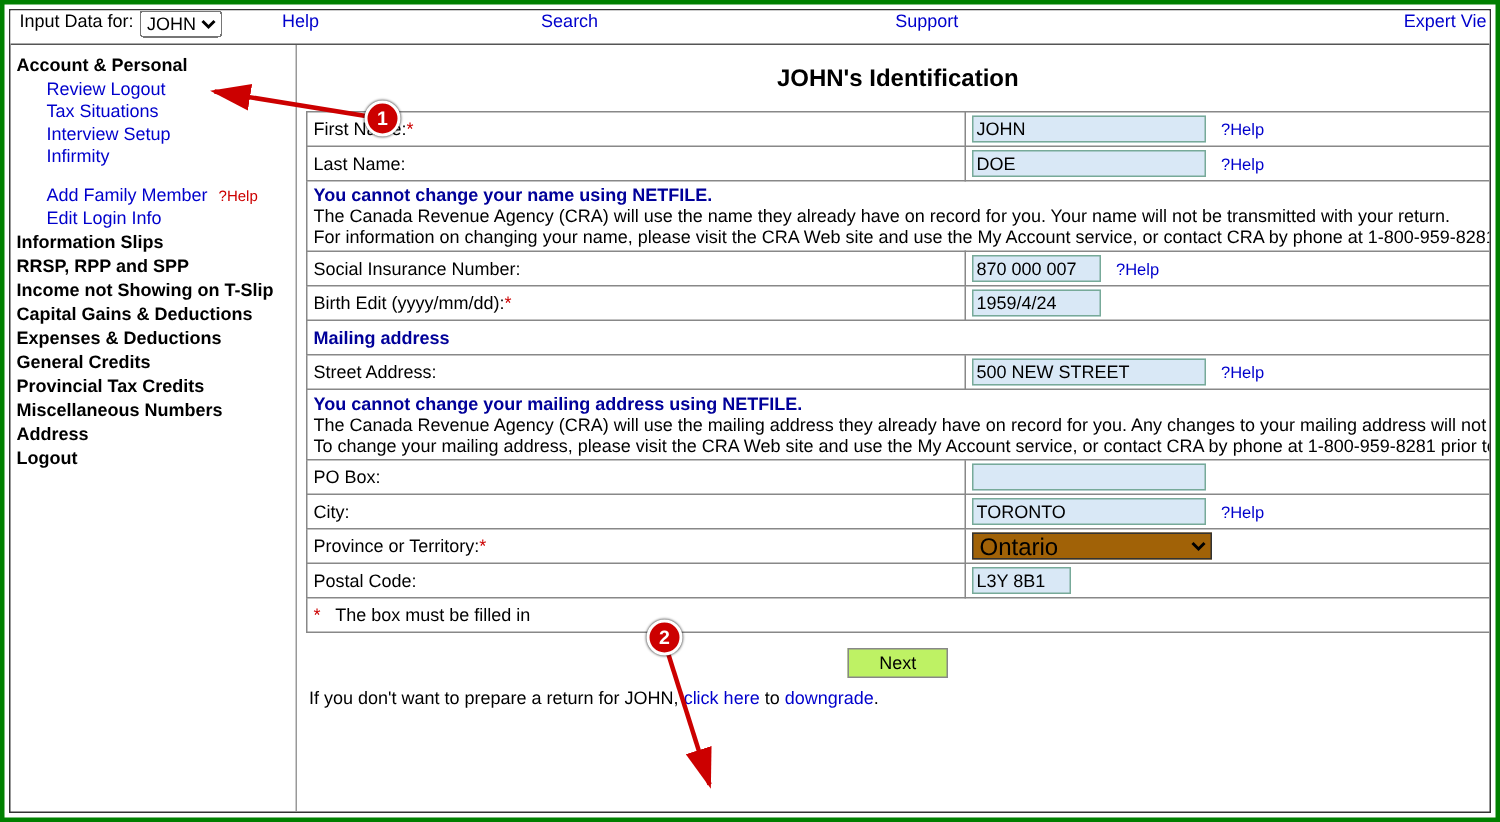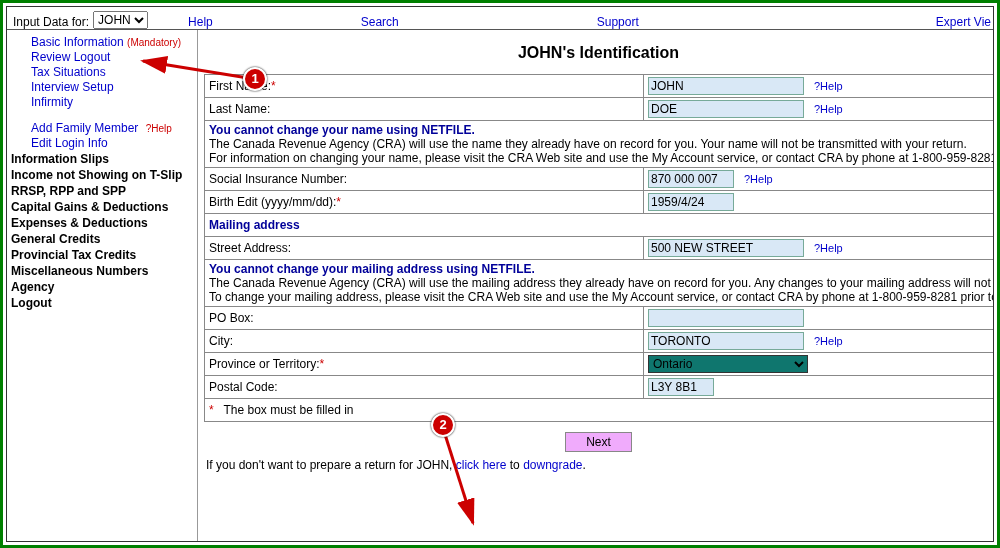--- a/index.html
+++ b/index.html
@@ -1,19 +1,19 @@
 <!DOCTYPE html>
 <html><head>
 <meta charset="utf-8">
 <style>
 html,body{margin:0;padding:0;font-family:Arial,Helvetica,sans-serif;font-size:12px;color:#000}
 .outer{border:3px solid #008000;width:994px;height:542px;margin:0;background:#fff;position:relative;overflow:hidden}
 .inner{border:1px solid #333;position:absolute;inset:3px;background:#fff;display:flex;flex-direction:column}
 a,a:visited{color:#0000cc;text-decoration:none}
-.topbar{display:flex;align-items:flex-end;border-bottom:1px solid #555;height:22px;background:#fff}
+.topbar{display:flex;align-items:flex-start;border-bottom:1px solid #555;height:22px;background:#fff}
 .topbar .label{padding:0 4px 0 6px}
 .topbar select{font-size:12px;height:18px}
 .topbar .spacer{flex:1}
 .topbar a{margin:0 8px}
 .topbar .help{margin-left:40px}
 .topbar .search{margin-left:140px}
 .topbar .support{margin-left:190px}
 .body{display:flex;flex:1;overflow:hidden}
 .sidebar{width:180px;border-right:1px solid #999;padding:4px 6px 0 4px;overflow:hidden}
 .sidebar .heading{font-weight:bold;margin:2px 0 2px 0}
@@ -22,28 +22,28 @@
 .sidebar .help-red{color:#cc0000;font-size:10px;margin-left:4px}
 .sidebar .cat{font-weight:bold;margin:2px 0}
 .main{flex:1;overflow:hidden;position:relative}
 .main-inner{padding:6px 0 0 6px}
 h2.title{text-align:center;font-size:16px;font-weight:bold;margin:8px 0 12px 0}
 table.form{width:100%;border-collapse:collapse}
 table.form td{border:1px solid #888;padding:2px 4px;height:18px;vertical-align:middle}
 table.form td.lbl{width:430px}
 table.form td.val{}
 input.txt{background:#d9e8f6;border:1px solid #7a9;width:150px;height:14px;font-size:12px;padding:1px 2px}
-select.prov{background:#0f766e;border:1px solid #333;width:160px;height:18px;font-size:12px}
+select.prov{background:#a16207;border:1px solid #333;width:160px;height:18px;font-size:16px}
 .req{color:#cc0000}
 .note-blue{color:#000099;font-weight:bold}
 .note-row td{border:1px solid #888;padding:2px 4px}
 .helpq{color:#0000cc;font-size:11px;margin-left:10px}
 .section-head{color:#000099;font-weight:bold}
 .footer-row td{border:1px solid #888;padding:4px}
-.next-btn{display:block;margin:10px auto 6px auto;padding:2px 20px;border:1px solid #888;background:#f0abfc;font-size:12px;cursor:pointer}
+.next-btn{display:block;margin:10px auto 6px auto;padding:2px 20px;border:1px solid #888;background:#bef264;font-size:12px;cursor:pointer}
 .downgrade{margin:6px 0 0 2px}
 
 .bubble{position:absolute;width:20px;height:20px;border-radius:50%;background:#c00;border:2px solid #fff;box-shadow:0 0 2px #000;color:#fff;font-weight:bold;text-align:center;line-height:20px;font-size:13px;z-index:50}
 svg.arrow{position:absolute;z-index:40;pointer-events:none}
 </style>
 </head>
 <body>
 
 <div class="outer">
 <div class="inner">
@@ -55,43 +55,40 @@
   </select>
   <a href="#" class="help">Help</a>
   <a href="#" class="search">Search</a>
   <a href="#" class="support">Support</a>
   <span class="spacer"></span>
   <a href="#" style="margin-right:2px">Expert Vie</a>
 </div>
 
 <div class="body">
   <div class="sidebar">
-    <span class="sub">
-      <span>Basic Information</span>
-      <span class="mand">(Mandatory)</span>
-    </span>
+    <div class="heading">Account &amp; Personal</div>
     <a class="sub">Review Logout</a>
     <a class="sub">Tax Situations</a>
     <a class="sub">Interview Setup</a>
     <a class="sub">Infirmity</a>
     <div style="height:10px"></div>
     <span class="sub">
       <span>Add Family Member</span>
       <span class="help-red">?Help</span>
     </span>
     <a class="sub">Edit Login Info</a>
     <div class="cat">Information Slips</div>
+    <div class="cat">RRSP, RPP and SPP</div>
     <div class="cat" style="white-space:nowrap;overflow:hidden">Income not Showing on T-Slip</div>
-    <div class="cat">RRSP, RPP and SPP</div>
     <div class="cat">Capital Gains &amp; Deductions</div>
     <div class="cat">Expenses &amp; Deductions</div>
     <div class="cat">General Credits</div>
     <div class="cat">Provincial Tax Credits</div>
     <div class="cat">Miscellaneous Numbers</div>
-    <div class="cat">Agency</div>
+    <div class="cat">Address</div>
     <div class="cat">Logout</div>
   </div>
 
   <div class="main">
     <div class="main-inner">
     <h2 class="title">JOHN's Identification</h2>
 
     <table class="form">
       <tbody>
                 <tr>

